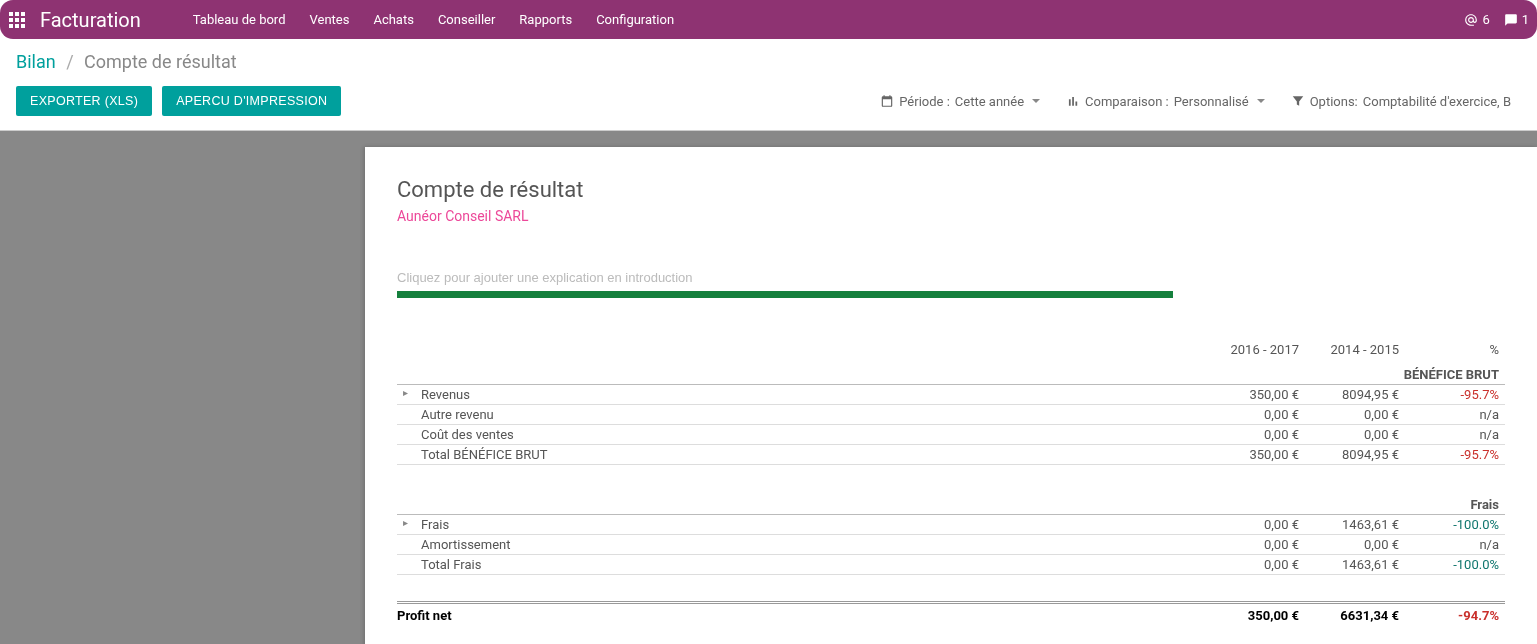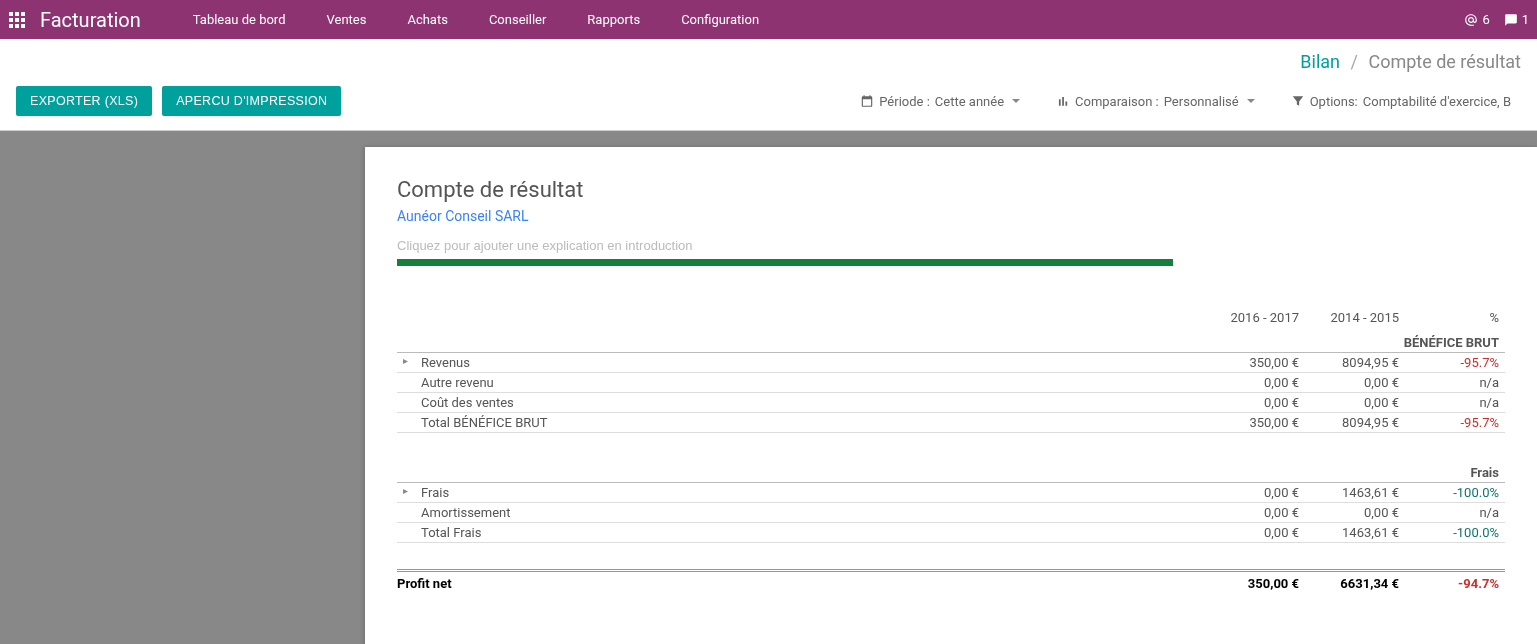--- a/index.html
+++ b/index.html
@@ -1,54 +1,54 @@
 <!DOCTYPE html>
 <html><head>
 <meta charset="utf-8">
 <style>
   * { box-sizing: border-box; margin: 0; padding: 0; }
   body { font-family: -apple-system, BlinkMacSystemFont, "Segoe UI", Roboto, "Helvetica Neue", Arial, sans-serif; font-size: 13px; color: #4c4c4c; background: #fff; overflow-x: hidden; }
   
   
-  .navbar { background: #8e3372; color: #fff; height: 39px; display: flex; align-items: center; padding: 4px 8px; }
+  .navbar { background: #8e3372; color: #fff; height: 39px; display: flex; align-items: center; padding: 4px 8px; border-radius: 13px; }
   .navbar .apps { width:18px; height:18px; display:inline-flex; flex-wrap:wrap; margin-right:14px; cursor:pointer; }
   .navbar .apps span{ width:4px; height:4px; background:#fff; margin:1px; }
   .navbar .brand { font-size: 20px; font-weight:400; margin-right: 40px; }
-  .navbar .menu { display:flex; gap:17px; }
+  .navbar .menu { display:flex; gap:0; }
   .navbar .menu a { color:#fff; text-decoration:none; padding:0 12px; font-size:13px; line-height:39px; display:inline-block; }
   .navbar .right { margin-left:auto; display:flex; align-items:center; gap:14px; font-size:13px; }
   .navbar .right .item{ display:flex; align-items:center; gap:4px; cursor:pointer;}
   .navbar svg{ fill:#fff; }
   
   
-  .breadcrumb { padding:12px 16px 8px; font-size:18px; color:#666;text-align:right; }
+  .breadcrumb { padding:12px 16px 8px; font-size:18px; color:#666; }
   .breadcrumb a { color:#00a09d; text-decoration:none; }
   .breadcrumb .sep{ color:#aaa; margin:0 6px;}
   .breadcrumb .current{ color:#888; }
   
   
   .controlbar{ padding:6px 16px 14px; display:flex; align-items:center; }
   .btn{ background:#00a09d; color:#fff; border:none; padding:8px 14px; font-size:12.5px; font-weight:500; letter-spacing:.3px; cursor:pointer; border-radius:2px; text-transform:uppercase;}
   .btn + .btn{ margin-left:10px;}
-  .controlbar .filters{ margin-left:auto; display:flex; align-items:center; gap:16px; color:#666; font-size:13px; overflow:hidden; white-space:nowrap;}
+  .controlbar .filters{ margin-left:auto; display:flex; align-items:center; gap:6px; color:#666; font-size:13px; overflow:hidden; white-space:nowrap;}
   .controlbar .filters .f{ display:flex; align-items:center; gap:5px; padding:0 10px; cursor:pointer;}
   .controlbar svg{ fill:#666; flex:none;}
   .caret{ display:inline-block; width:0; height:0; border-left:4px solid transparent; border-right:4px solid transparent; border-top:4px solid #888; margin-left:3px;}
   
   
   .canvas-wrap{ background:#888; background-image:
       radial-gradient(#777 0.5px, transparent 0.5px),
       radial-gradient(#777 0.5px, transparent 0.5px);
     background-size:4px 4px; background-position:0 0,2px 2px;
     padding-top:16px; min-height:calc(100vh - 132px);
     border-top:1px solid #ccc;}
   .sheet{ background:#fff; margin:0 0 0 365px; padding:30px 32px 4px; min-height:520px; width:calc(100% - 365px); box-shadow:-1px 0 4px rgba(0,0,0,.2);}
   
   .sheet h1{ font-size:22px; font-weight:400; color:#555; margin-bottom:6px;}
-  .sheet .company{ font-size:14px; color:#3b82f6; margin-bottom:8px;}
+  .sheet .company{ font-size:14px; color:#ec4899; margin-bottom:40px;}
   .intro-input{ border:none; border-bottom:7px solid #15803d; padding:6px 0; width:70%; font-size:13px; color:#999; background:transparent;}
   .intro-input::placeholder{ color:#bbb;}
   
   table.report{ width:100%; border-collapse:collapse; margin-top:40px;}
   table.report th{ text-align:right; font-weight:400; font-size:13px; color:#555; padding:4px 6px 6px;}
   table.report th:first-child{ text-align:left;}
   table.report .section td{ font-weight:700; font-size:13px; color:#555; padding-top:4px; text-transform:uppercase; border-bottom:1px solid #bbb;}
   table.report .section.plain td{ text-transform:none;}
   table.report tbody td{ padding:2px 6px; font-size:13px; text-align:right; border-bottom:1px solid #ddd; color:#555;}
   table.report tbody td.lbl{ text-align:left; padding-left:24px;}

